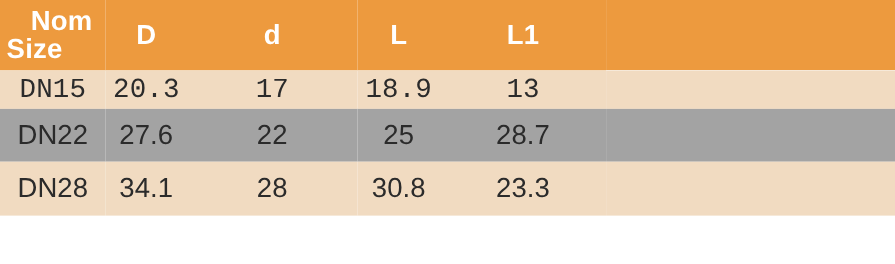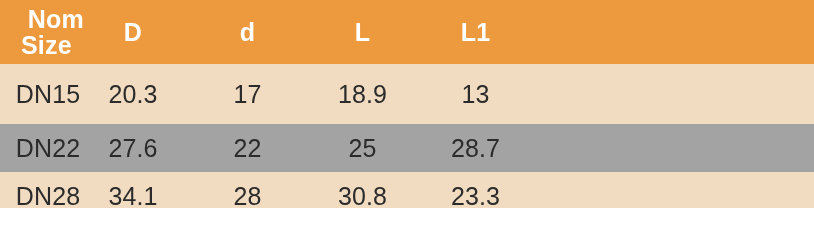--- a/index.html
+++ b/index.html
@@ -47,21 +47,20 @@
 
   th.nom-size-cell {
     text-align: center;
     padding: 0 0 0 0;
   }
   .nom-stack {
     display: block;
     line-height: 1.05;
     text-align: center;
     padding-right: 8px;
-    margin-left: 15px;
   }
   .nom-line-1 {
     display: block;
     text-align: right;
     padding-right: 4px;
   }
   .nom-line-2 {
     display: block;
     text-align: left;
     padding-left: 6px;
@@ -72,21 +71,21 @@
     font-weight: normal;
     color: #2B2B2B;
     text-align: center;
     vertical-align: middle;
     padding: 0;
     letter-spacing: 0.1px;
   }
   tbody tr.row-odd  td { background: #F1DBC1; }
   tbody tr.row-even td { background: #a3a3a3; }
 
-  tbody tr.r1 { height: 60px; }
+  tbody tr.r1 { height: 35px; font-family: Liberation Mono, monospace; }
   tbody tr.r2 { height: 48px; }
   tbody tr.r3 { height: 49px; }
 
   td.pad-cell, th.pad-cell { background-clip: padding-box; }
 </style>
 </head>
 <body>
 
 <div id="table-root">
   <table class="spec-table">

